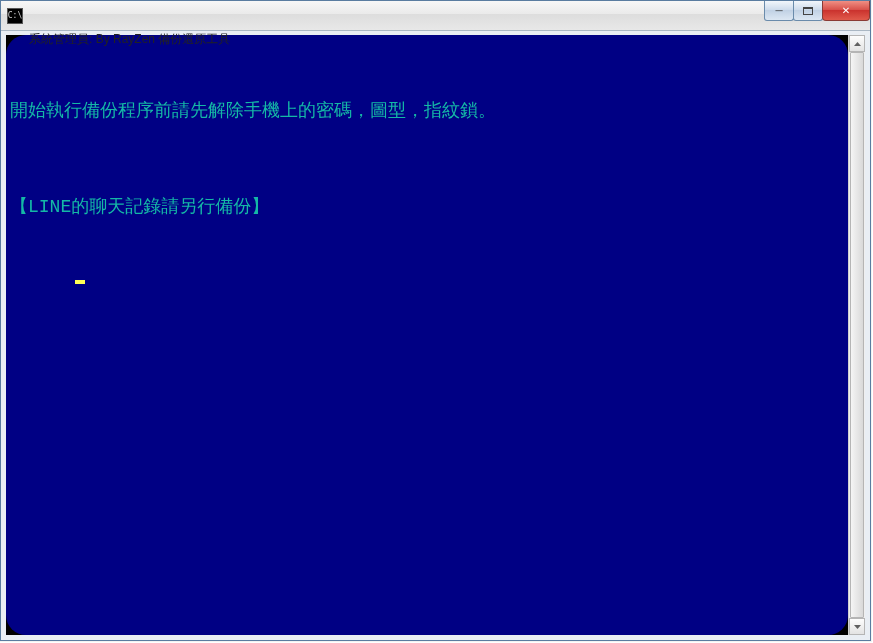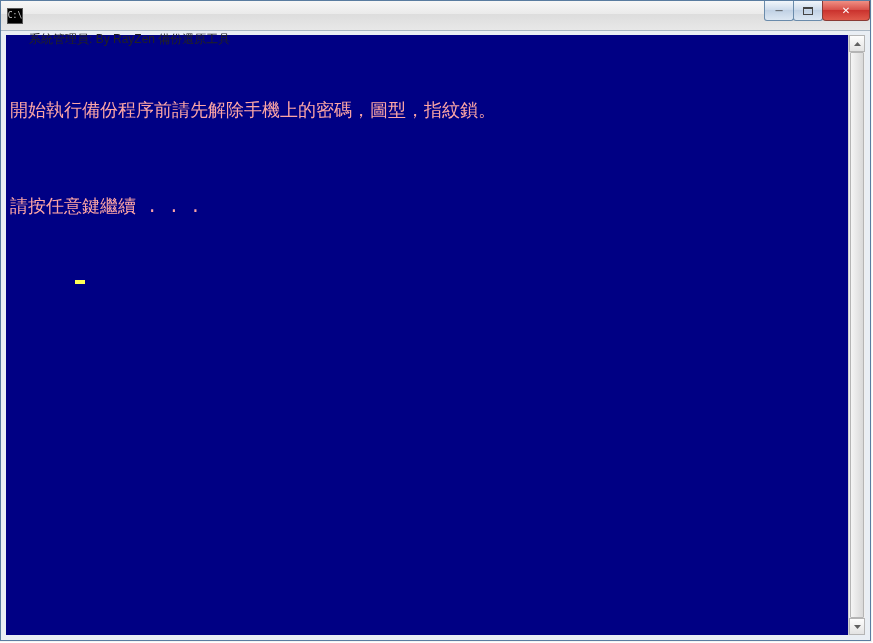--- a/index.html
+++ b/index.html
@@ -82,27 +82,28 @@
     .body-area {
       flex: 1;
       display: flex;
       background: #000;
       border: 5px solid #e9eef4;
       border-top-width: 4px;
     }
     .console {
       flex: 1;
       background: #000084;
-      color: #fca5a5;
+      color: #14b8a6;
       font-family: "MingLiU","PMingLiU","SimSun","Courier New",monospace;
       font-size: 18px;
       line-height: 1.4;
       padding: 14px 4px 4px 4px;
       white-space: pre-wrap;
       overflow: hidden;
+      border-radius: 20px;
     }
     .console .line { margin-bottom: 20px; }
     .cursor {
       display:inline-block;
       width: 10px;
       height: 4px;
       background: #ffff55;
       vertical-align: baseline;
       position: relative;
       top: 2px;
@@ -147,21 +148,21 @@
       </div>
       <div class="win-btn close">
         <span>✕</span>
       </div>
     </div>
   </div>
 
   <div class="body-area">
     <div class="console">
       <div class="line">開始執行備份程序前請先解除手機上的密碼，圖型，指紋鎖。</div>
-      <div class="line">請按任意鍵繼續 . . .</div>
+      <div class="line">【LINE的聊天記錄請另行備份】</div>
       <span class="cursor"></span>
     </div>
     <div class="scrollbar">
       <div class="sb-btn">
         <svg width="7" height="4" viewBox="0 0 7 4">
             <polyline points="0,4 3.5,0 7,4" fill="#606060"></polyline>
           </svg>
       </div>
       <div class="sb-track">
         <div class="sb-thumb"></div>

